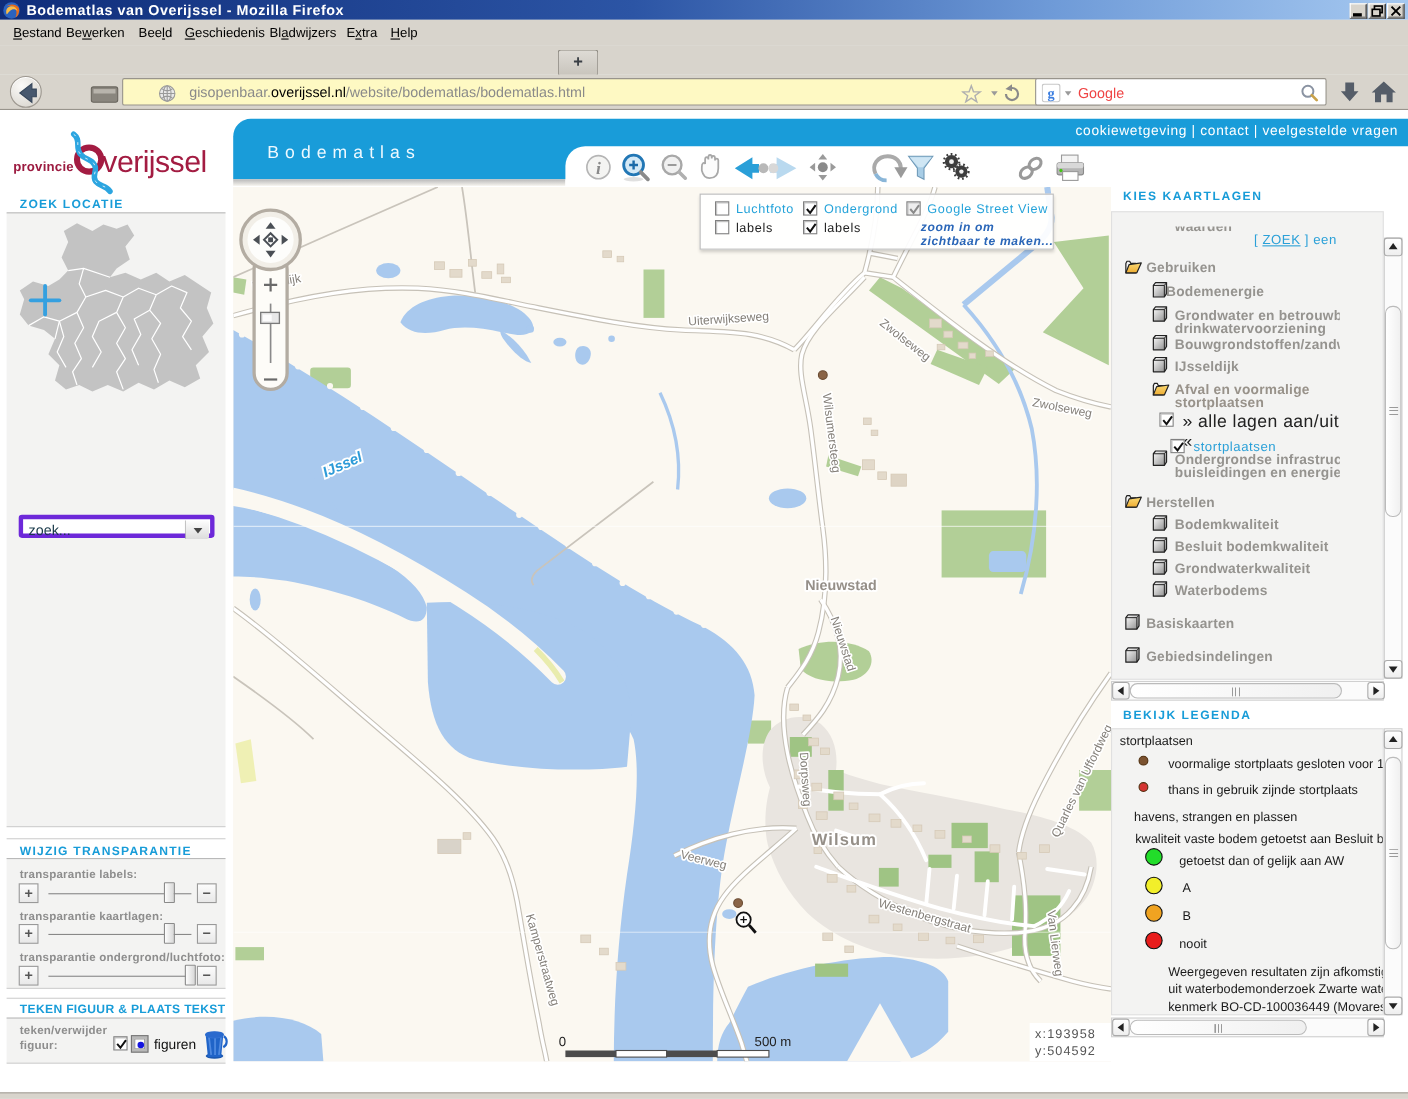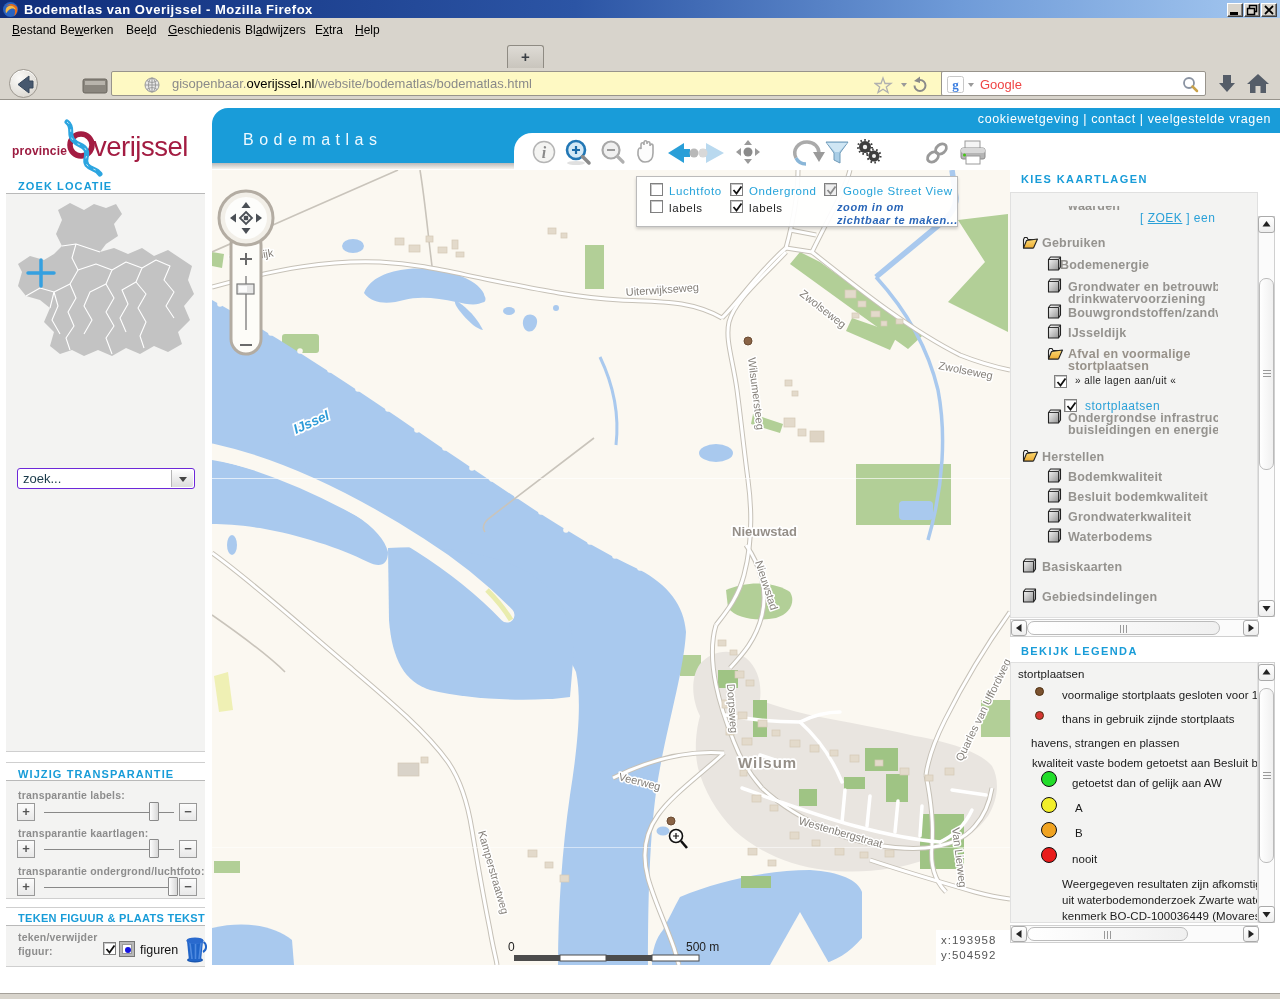--- a/index.html
+++ b/index.html
@@ -204,21 +204,21 @@
           <path d="M42,92 L46,106 L40,120 L48,134"></path>
           <path d="M94,84 L78,92 L72,106 L80,120 L72,134"></path>
           <path d="M124,82 L110,90 L116,104 L108,118 L114,132"></path>
         </g>
         <g stroke="#35a0e0" stroke-width="3.5" stroke-linecap="round">
           <line x1="16" y1="73" x2="42" y2="73"></line>
           <line x1="29" y1="60" x2="29" y2="86"></line>
         </g>
       </svg>
 
-      <div class="abs" style="left:11px;top:274px;width:178px;height:21px;background:#fff;border:1px solid #6d28d9;border-radius:3px;">
+      <div class="abs" style="left:11px;top:274px;width:178px;height:21px;background:#fff;border:4px solid #6d28d9;border-radius:3px;">
         <div class="abs" style="left:5px;top:2px;font-size:13px;color:#1a3a4a;">zoek...</div>
         <div class="abs" style="right:1px;top:1px;width:22px;height:17px;background:linear-gradient(#fdfdfd,#dcdcdc);border-left:1px solid #b5b5b5;border-radius:0 2px 2px 0;">
           <svg width="22" height="17">
               <path d="M7,7 L15,7 L11,12 Z" fill="#444"></path>
             </svg>
         </div>
       </div>
     </div>
     <div class="abs" style="left:6px;top:662px;width:199px;border-top:1px solid #cfcfcf;"></div>
     <div class="bluehead" style="left:18px;top:668px;">WIJZIG TRANSPARANTIE</div>
@@ -658,21 +658,21 @@
       <div class="treegray" style="left:58px;top:157px;">IJsseldijk</div>
       <svg class="fo" style="left:36px;top:175px;">
           <use href="#fopen"></use>
         </svg>
       <div class="treegray" style="left:58px;top:178px;color:#98928a;">Afval en voormalige<br>stortplaatsen</div>
       <div class="cb" style="left:44px;top:205px;">
           <svg width="13" height="13">
             <path d="M2.5,6 L5.5,9.5 L10.5,2.5" stroke="#111" stroke-width="1.8" fill="none"></path>
           </svg>
         </div>
-      <div class="abs" style="left:65px;top:205px;font-size:10px;color:#222;letter-spacing:0.4px;">» alle lagen aan/uit «</div>
+      <div class="abs" style="left:65px;top:205px;font-size:16px;color:#222;letter-spacing:0.4px;">» alle lagen aan/uit «</div>
       <div class="cb" style="left:54px;top:229px;">
           <svg width="13" height="13">
             <path d="M2.5,6 L5.5,9.5 L10.5,2.5" stroke="#111" stroke-width="1.8" fill="none"></path>
           </svg>
         </div>
       <div class="abs" style="left:75px;top:229px;font-size:12px;color:#2aa0d8;letter-spacing:0.5px;">stortplaatsen</div>
       <svg class="fo" style="left:36px;top:238px;">
           <use href="#fclosed"></use>
         </svg>
       <div class="treegray" style="left:58px;top:242px;">Ondergrondse infrastructuur,<br>buisleidingen en energienetwerken</div>

